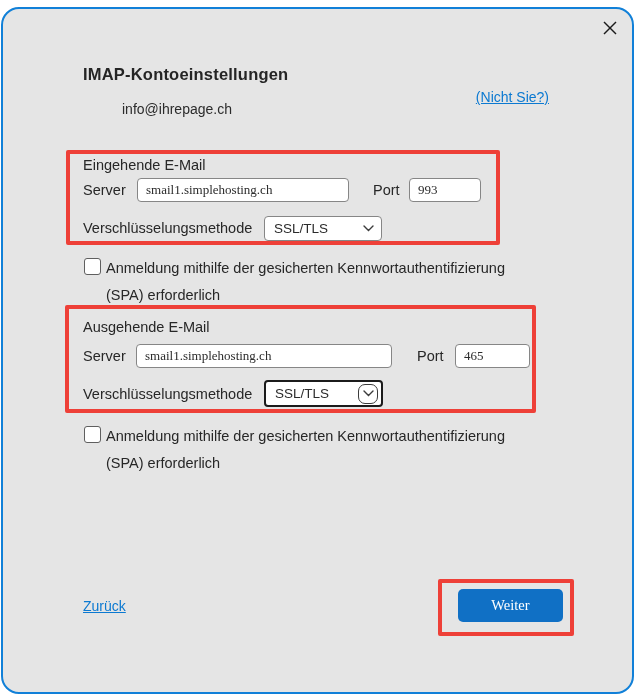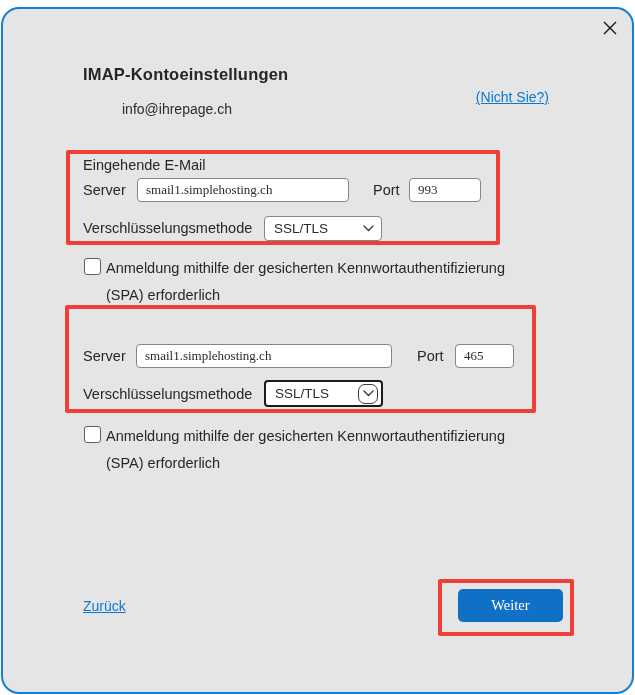--- a/index.html
+++ b/index.html
@@ -96,26 +96,27 @@
             <path d="M1 1 L5.5 5.5 L10 1" fill="none" stroke="#3c3c3c" stroke-width="1.4" stroke-linecap="round"></path>
           </svg>
       </span>
     </div>
 
     <div class="checkbox" style="left:81px; top:249px;"></div>
     <div class="cb-label" style="top:246px;">Anmeldung mithilfe der gesicherten Kennwortauthentifizierung (SPA) erforderlich</div>
 
     <div class="hl-box hl-outgoing"></div>
 
+    <div class="section-label" style="left:80px; top:310px;">Ausgehende E-Mail</div>
 
     <div class="field-label" style="left:80px; top:339px;">Server</div>
     <input class="text-input" style="left: 133px; top: 335px; width: 256px;" value="smail1.simplehosting.ch">
 
     <div class="field-label" style="left:414px; top:339px;">Port</div>
-    <input class="text-input" style="left: 452px; top: 335px; width: 59px;" value="465">
+    <input class="text-input" style="left: 452px; top: 335px; width: 75px;" value="465">
 
     <div class="field-label" style="left:80px; top:377px;">Verschlüsselungsmethode</div>
     <div class="dropdown focused" style="left:261px; top:371px; width:119px;">
       <span class="dd-text">SSL/TLS</span>
       <span class="dd-chev-boxed">
         <svg width="11" height="7" viewBox="0 0 11 7">
             <path d="M1 1 L5.5 5.5 L10 1" fill="none" stroke="#3c3c3c" stroke-width="1.4" stroke-linecap="round"></path>
           </svg>
       </span>
     </div>

